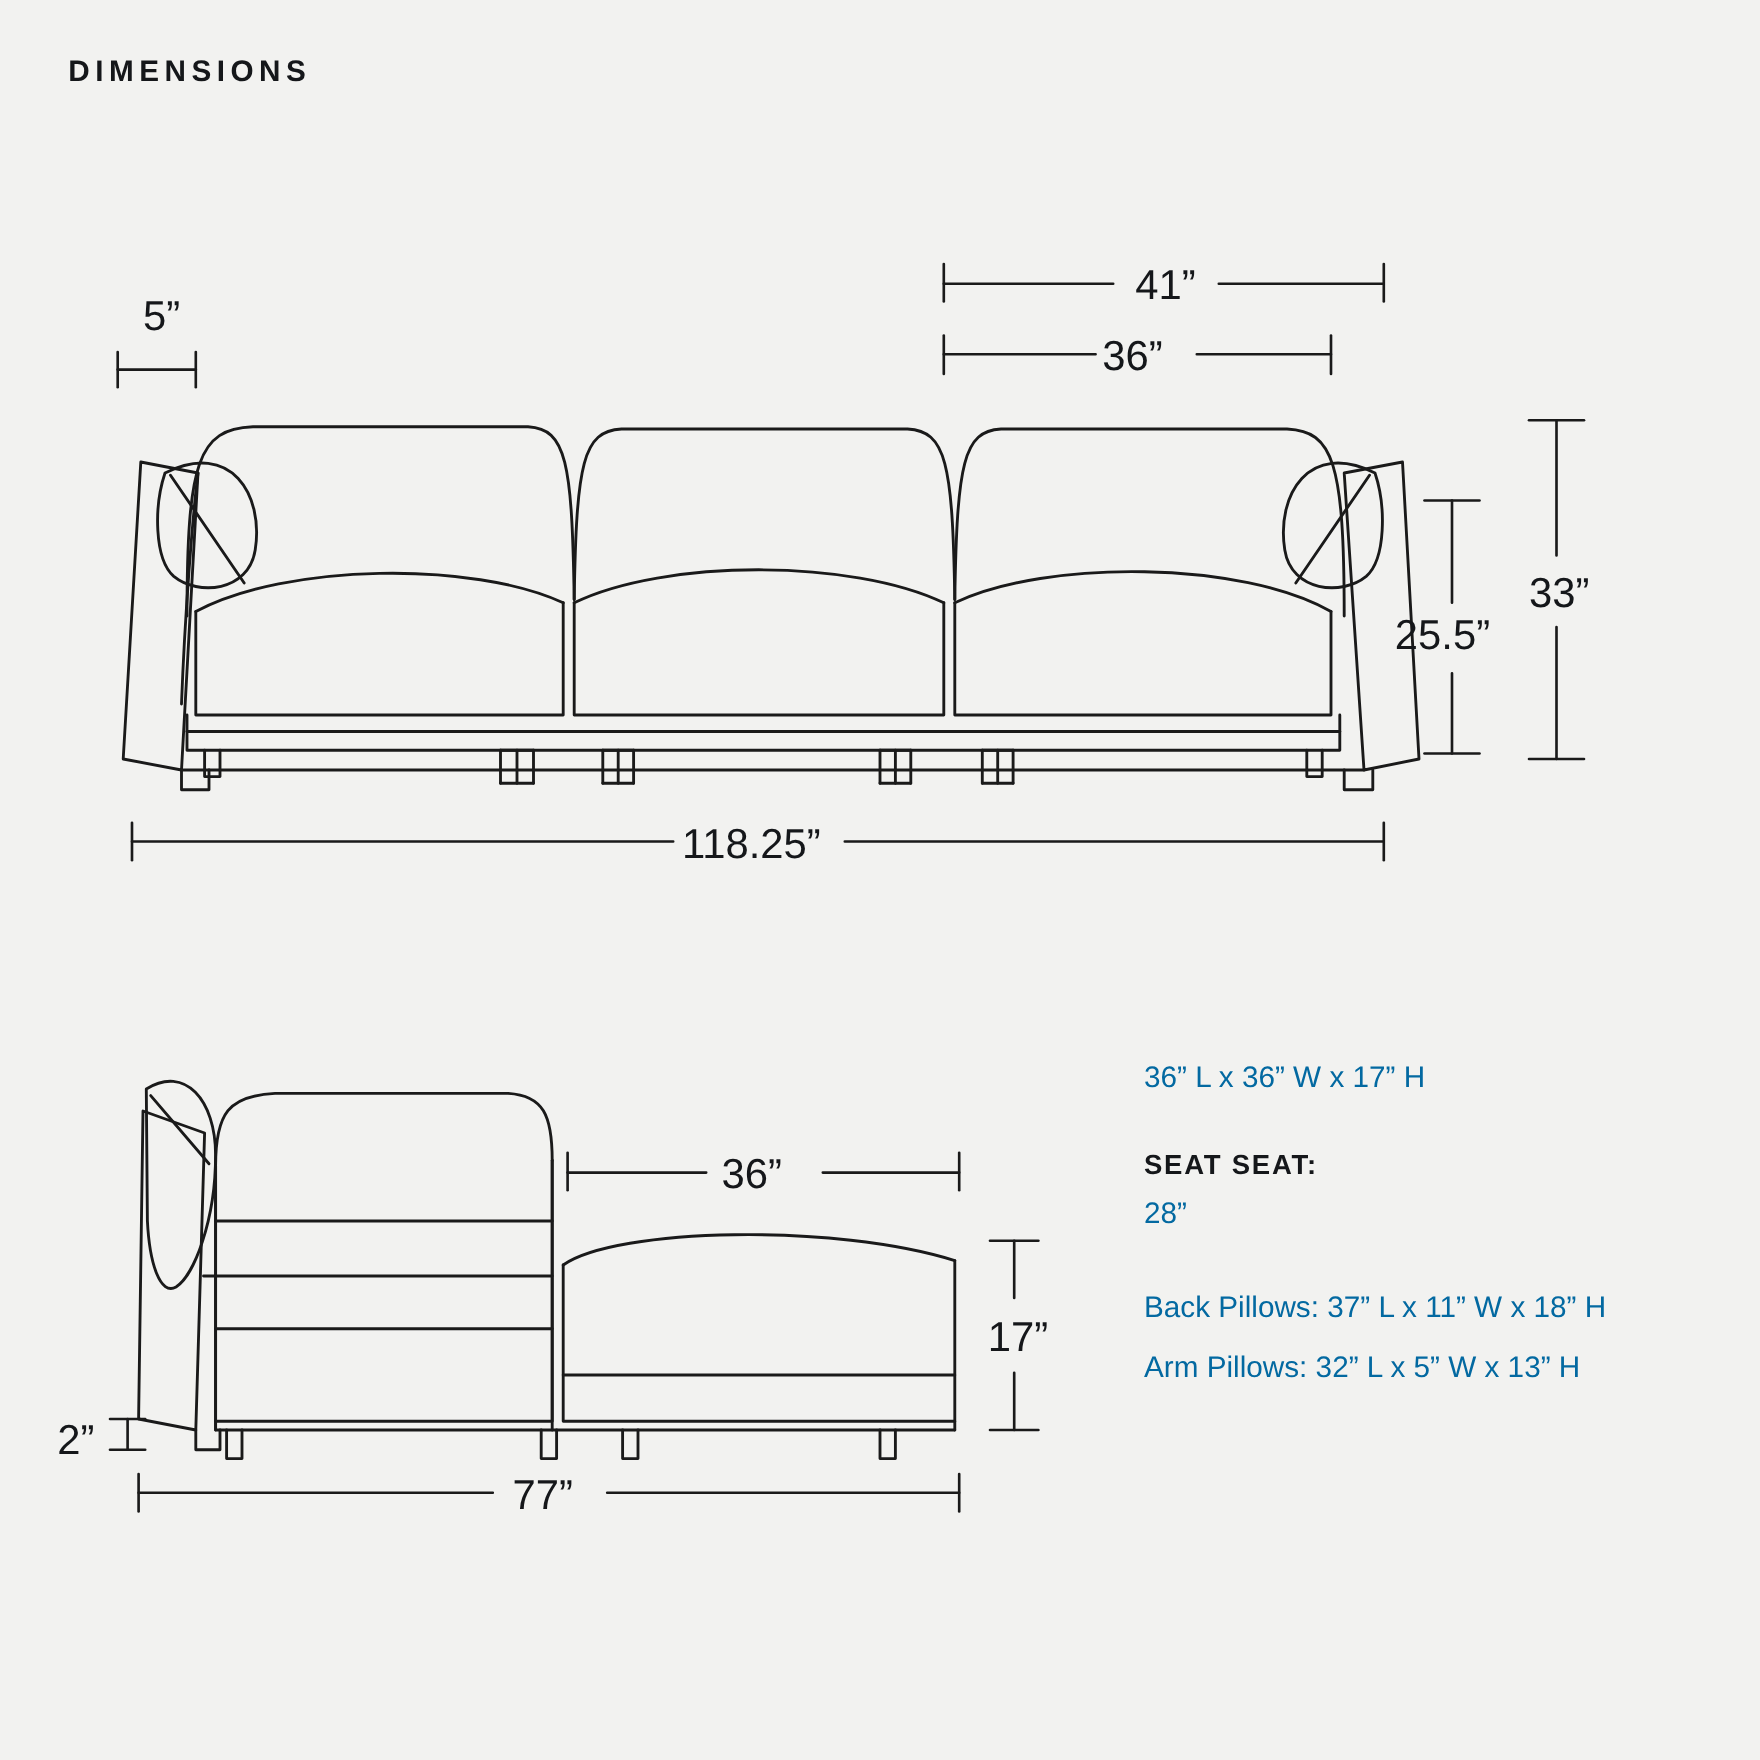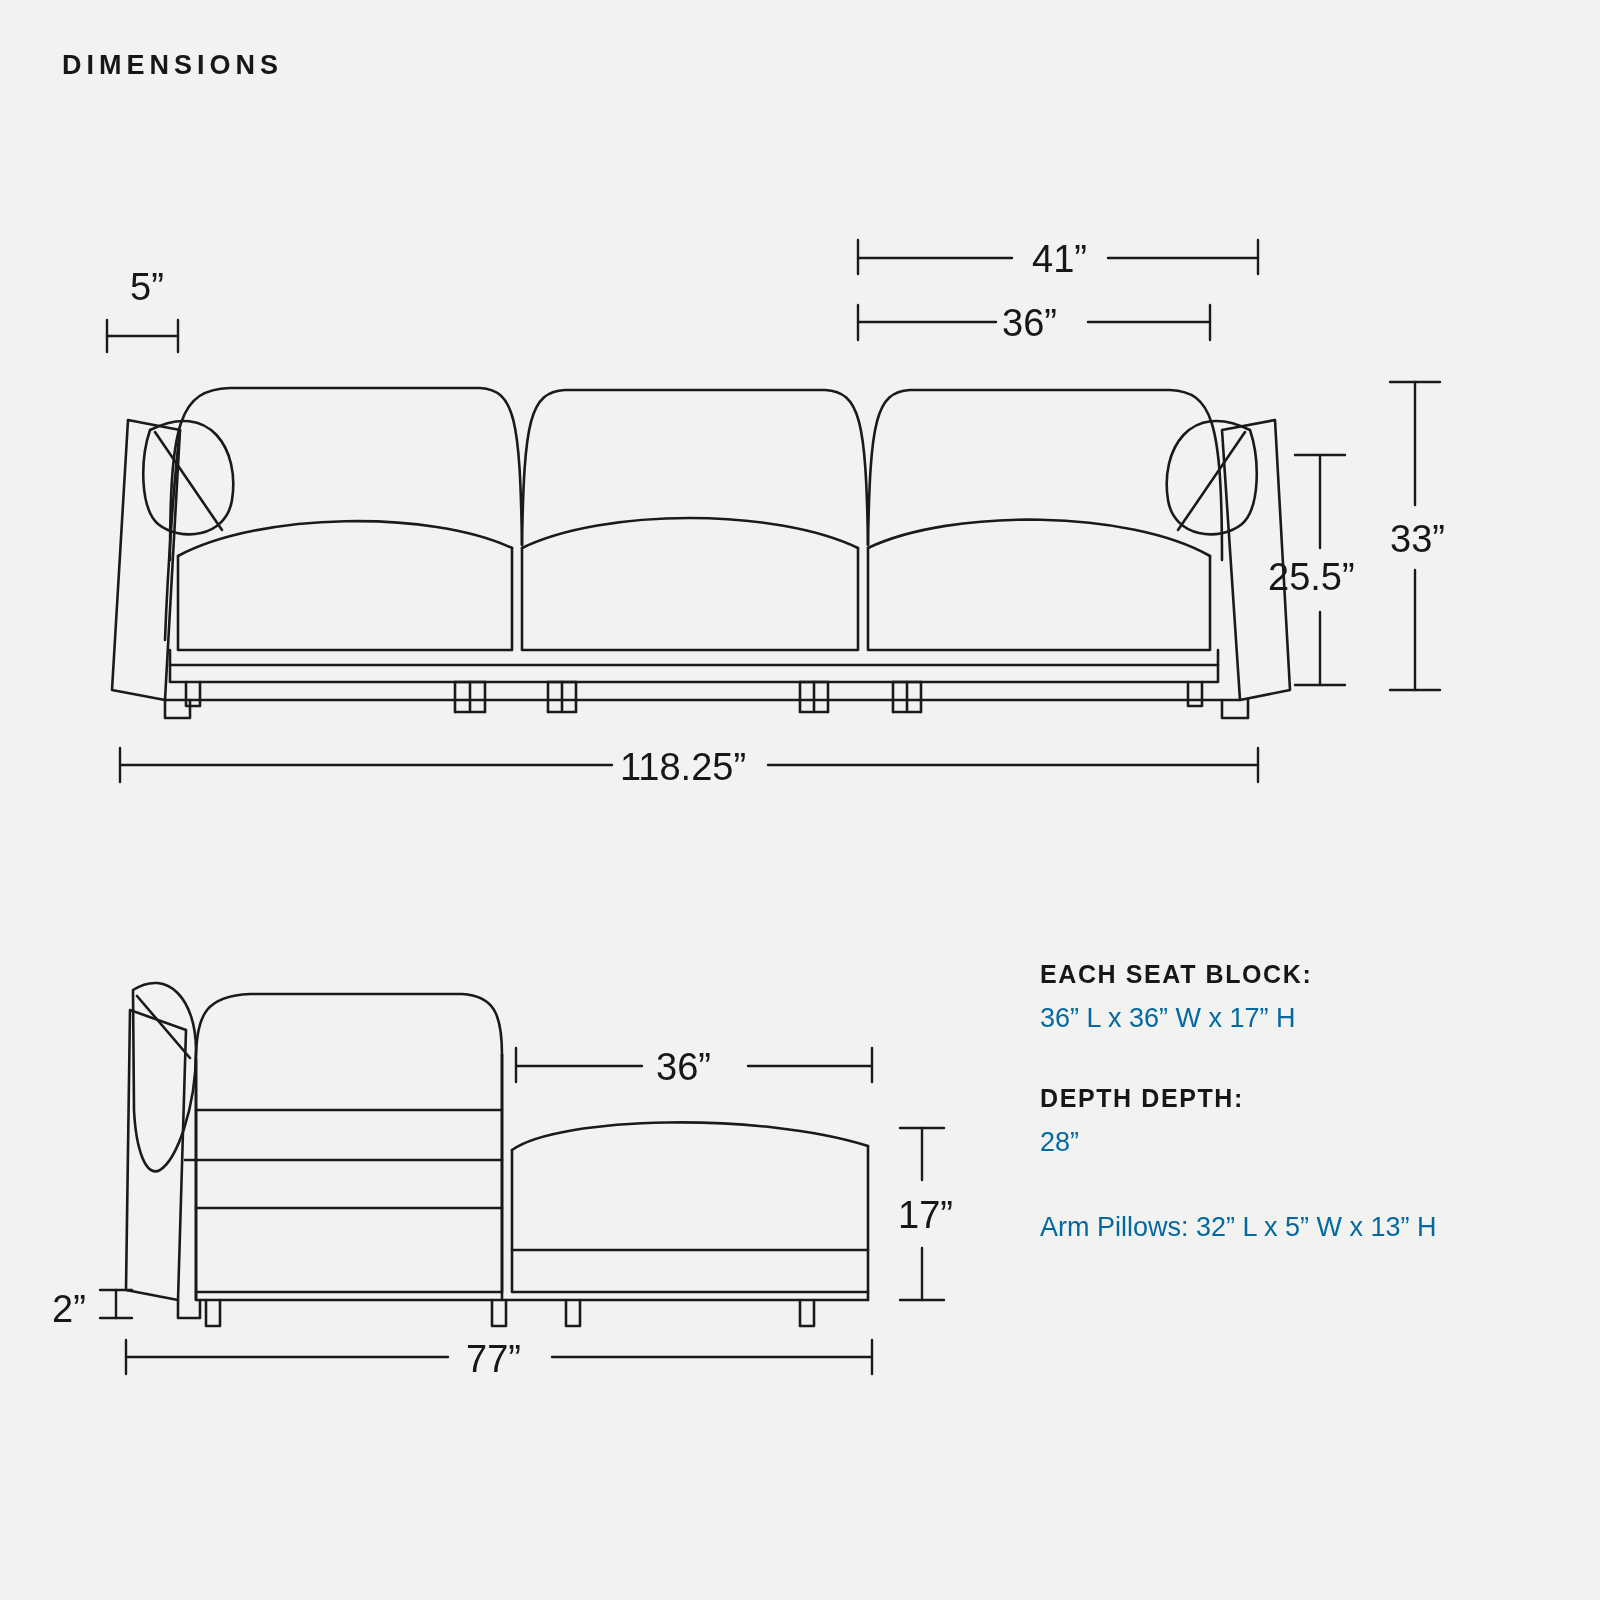--- a/index.html
+++ b/index.html
@@ -207,25 +207,25 @@
     <text class="dimtext" x="620" y="780">118.25”</text>
 
     <text class="dimtext" x="52" y="1322">2”</text>
     <text class="dimtext" x="656" y="1080">36”</text>
     <text class="dimtext" x="898" y="1228">17”</text>
     <text class="dimtext" x="466" y="1372">77”</text>
   </svg>
 
   <div class="specs">
     <div class="spec-group">
-      <p class="spec-head">EACH SEAT BLOCK:</p>
       <p class="spec-line">36” L x 36” W x 17” H</p>
     </div>
     <div class="spec-group">
-      <p class="spec-head">DEPTH DEPTH:</p>
+      <p class="spec-head">SEAT SEAT:</p>
       <p class="spec-line">28”</p>
     </div>
     <div class="spec-group pillows last">
+      <p class="spec-line">Back Pillows: 37” L x 11” W x 18” H</p>
       <p class="spec-line">Arm Pillows: 32” L x 5” W x 13” H</p>
     </div>
   </div>
 
 </div>
 
 </body></html>

